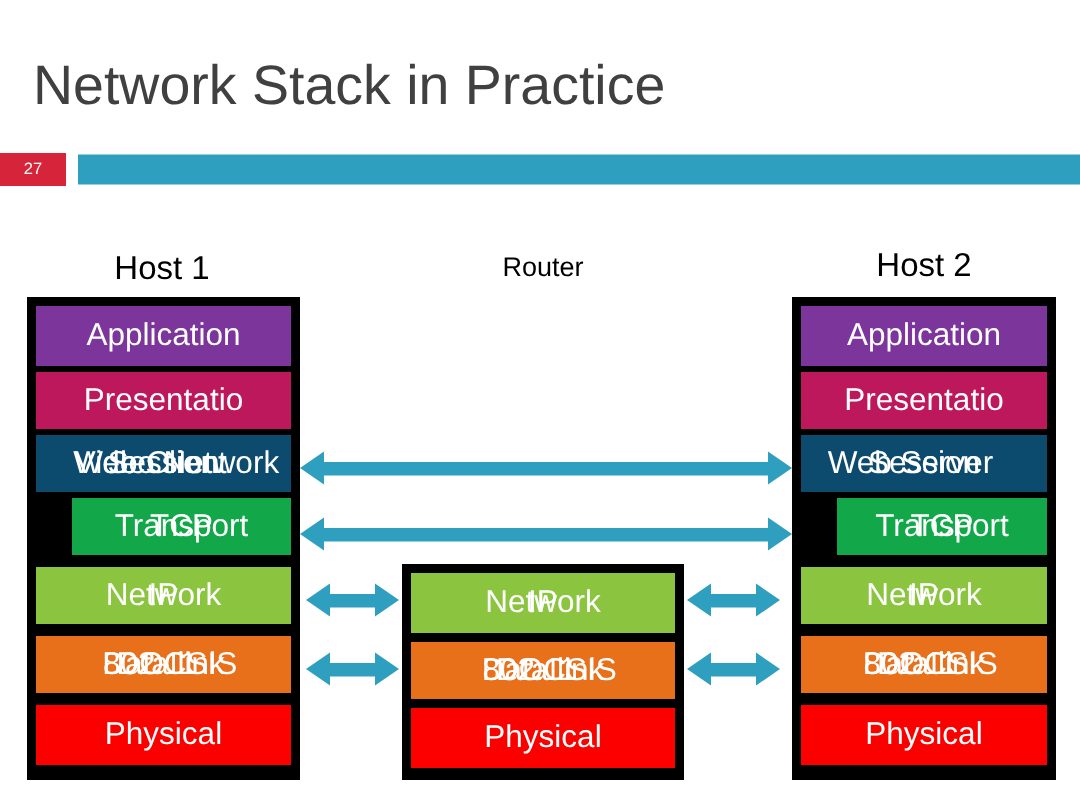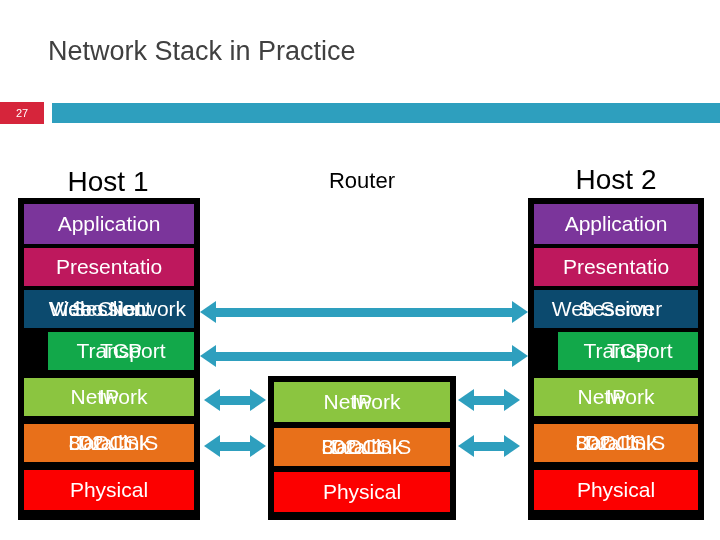--- a/index.html
+++ b/index.html
@@ -8,25 +8,24 @@
     background:#ffffff;
     font-family:"Liberation Sans", sans-serif;
     overflow:hidden;
     position:relative;
   }
 
   
   #slide-title{
     position:absolute;
     left:22px; top:36px;
-    font-size:27px;
+    font-size:37px;
     color:#404040;
     letter-spacing:0px;
     white-space:nowrap;
-    margin-left:26px;
   }
 
   
   #number-band{
     position:absolute;
     left:0px; top:102px;
     width:720px; height:22px;
   }
   #number-chip{
     position:absolute;
@@ -41,27 +40,27 @@
   #band-bar{
     position:absolute;
     left:52px; top:1px;
     width:668px; height:20px;
     background:#2e9fbe;
   }
 
   
   .col-header{
     position:absolute;
-    font-size:28px;
+    font-size:22px;
     color:#000000;
     text-align:center;
     white-space:nowrap;
   }
   #header-host1{ left:18px;  top:166px; width:180px; }
-  #header-router{left:268px; top:168px; width:188px; font-size:22px;}
+  #header-router{left:268px; top:168px; width:188px; font-size:18px;}
   #header-host2{ left:528px; top:164px; width:176px; }
 
   
   .stack{
     position:absolute;
     background:#000000;
     box-sizing:border-box;
   }
   #stack-host1 { left:18px;  top:198px; width:182px; height:322px; }
   #stack-router{ left:268px; top:376px; width:188px; height:144px; }

